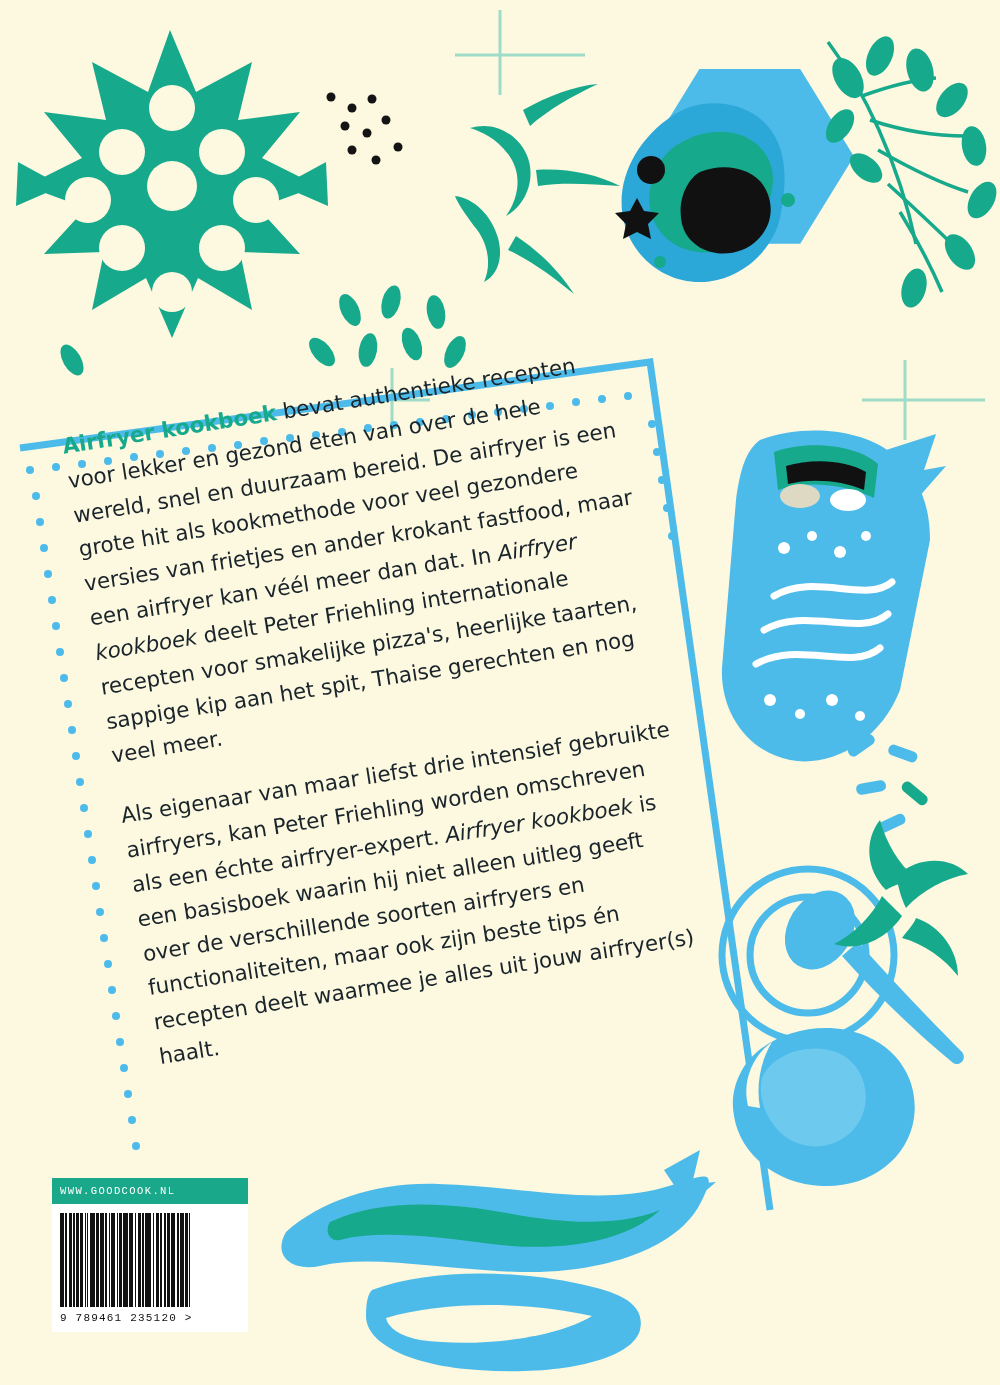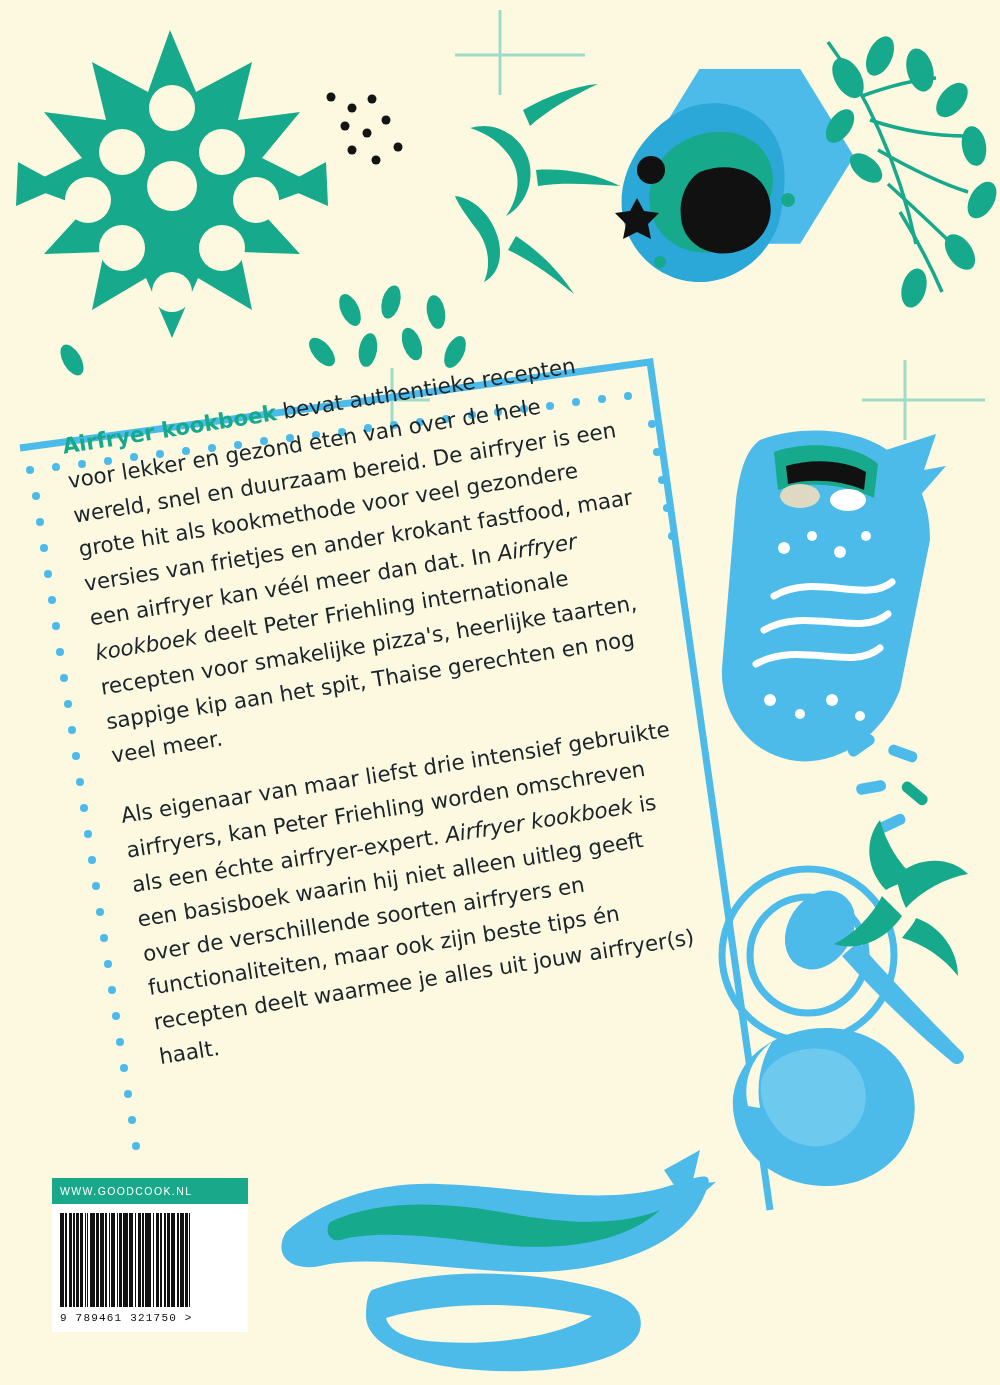--- a/index.html
+++ b/index.html
@@ -52,21 +52,21 @@
     left: 52px;
     top: 1178px;
     width: 196px;
   }
   #url-bar {
     background: #19a98a;
     color: #ffffff;
     font-size: 10.5px;
     letter-spacing: 1.4px;
     padding: 7px 0 7px 8px;
-    font-family: Liberation Sans, sans-serif;
+    font-family: Liberation Mono, monospace;
   }
   #barcode {
     background: #ffffff;
     padding: 9px 8px 3px 8px;
     height: 108px;
     box-sizing: border-box;
     display: flex;
     align-items: flex-start;
   }
   #barcode .bars {
@@ -413,16 +413,16 @@
           <i style="width: 1px; background: rgb(255, 255, 255);"></i>
           <i style="width: 2px; background: rgb(17, 17, 17);"></i>
           <i style="width: 2px; background: rgb(17, 17, 17);"></i>
           <i style="width: 1px; background: rgb(255, 255, 255);"></i>
           <i style="width: 1px; background: rgb(17, 17, 17);"></i>
           <i style="width: 2px; background: rgb(17, 17, 17);"></i>
           <i style="width: 1px; background: rgb(255, 255, 255);"></i>
           <i style="width: 1px; background: rgb(17, 17, 17);"></i>
         </div>
     </div>
-    <div id="isbn-text"><span>9 789461 321750</span> <span>&gt;</span></div>
+    <div id="isbn-text"><span>9 789461 235120</span> <span>&gt;</span></div>
   </div>
 
 </div>
 
 </body></html>

